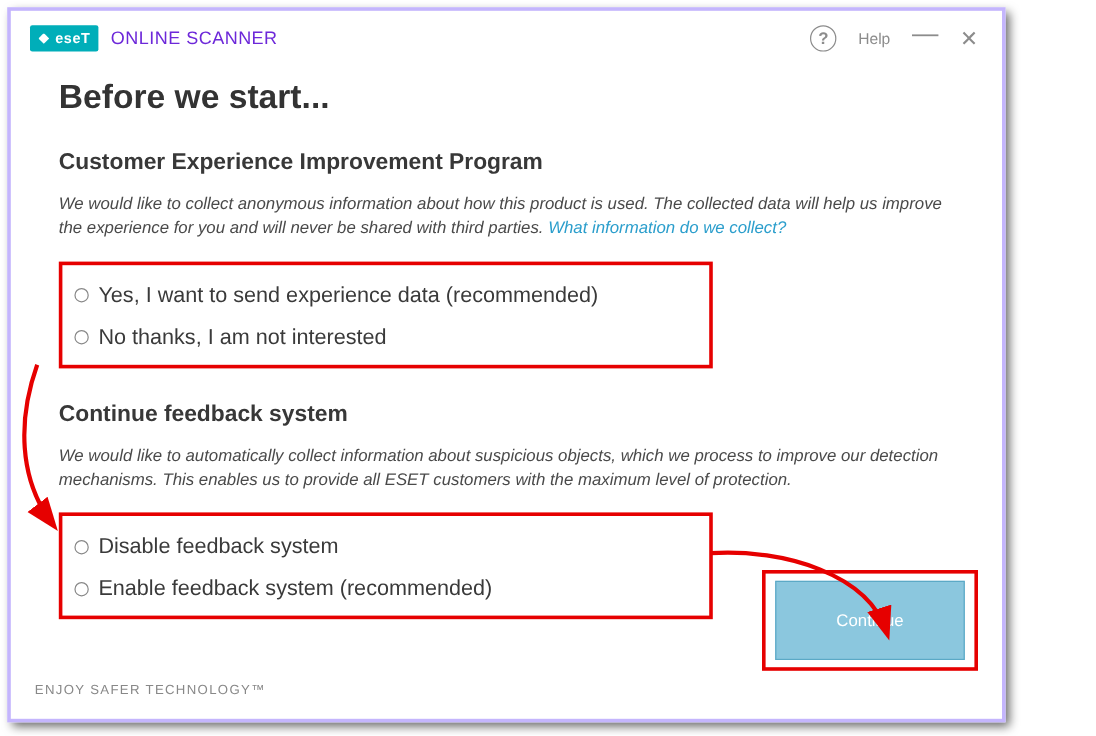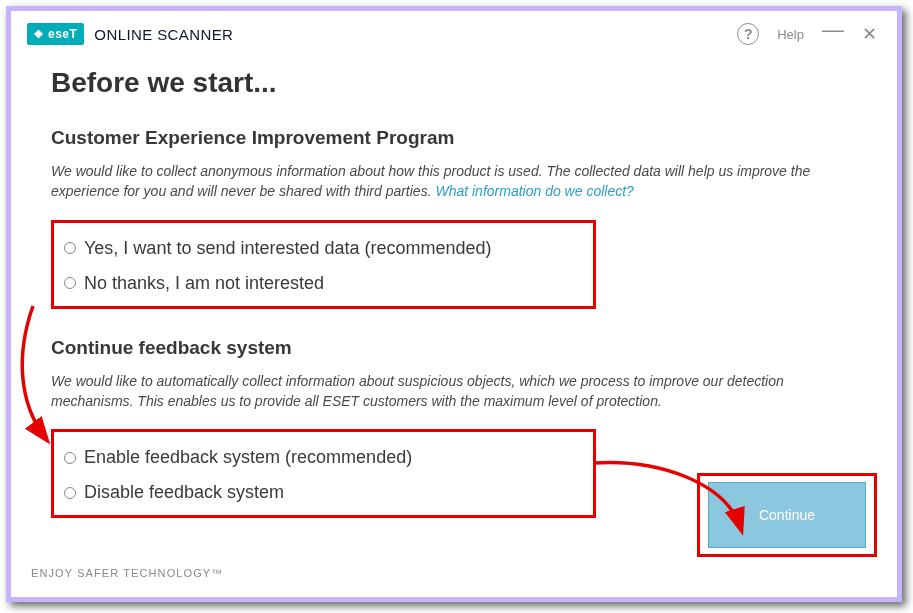--- a/index.html
+++ b/index.html
@@ -7,23 +7,23 @@
       font-family: "Segoe UI", Arial, sans-serif;
       background: #fff;
       width: 913px;
       height: 613px;
       position: relative;
       overflow: hidden;
     }
     .window {
       position: absolute;
       left: 6px; top: 6px;
-      width: 896px; height: 596px;
+      width: 832px; height: 596px;
       background: #fff;
-      border: 5px solid #c4b5fd;
+      border: 3px solid #c4b5fd;
       box-shadow: 4px 4px 8px rgba(0,0,0,.6);
     }
     .titlebar {
       display: flex; align-items: center;
       padding: 12px 16px 6px 16px;
       gap: 10px;
     }
     .logo-box {
       background: #00aeb9;
       color: #fff;
@@ -36,21 +36,21 @@
       align-items: center;
       gap: 5px;
     }
     .logo-box::before {
       content: "";
       width: 9px; height: 9px;
       background: #fff;
       clip-path: polygon(50% 0,100% 50%,50% 100%,0 50%);
     }
     .product-name {
-      color: #0f172a;
+      color: #6d28d9;
       font-size: 15px;
       font-weight: 400;
       letter-spacing: .4px;
     }
     .titlebar-controls {
       margin-left: auto;
       display: flex; align-items: center;
       gap: 18px;
       color: #8c8c8c;
     }
@@ -156,39 +156,39 @@
     <h1 class="page-title">Before we start...</h1>
 
     <div class="section-heading">Customer Experience Improvement Program</div>
     <div class="section-desc">
       <span>We would like to collect anonymous information about how this product is used. The collected data will help us improve the experience for you and will never be shared with third parties. </span><span class="info-link">What information do we collect?</span>
     </div>
 
     <div class="radio-group">
       <label class="radio-row">
         <span class="radio"></span>
-        <span>Yes, I want to send interested data (recommended)</span>
+        <span>Yes, I want to send experience data (recommended)</span>
       </label>
       <label class="radio-row">
         <span class="radio"></span>
         <span>No thanks, I am not interested</span>
       </label>
     </div>
 
     <div class="section-heading">Continue feedback system</div>
     <div class="section-desc">We would like to automatically collect information about suspicious objects, which we process to improve our detection mechanisms. This enables us to provide all ESET customers with the maximum level of protection.</div>
 
     <div class="radio-group">
       <label class="radio-row">
         <span class="radio"></span>
+        <span>Disable feedback system</span>
+      </label>
+      <label class="radio-row">
+        <span class="radio"></span>
         <span>Enable feedback system (recommended)</span>
-      </label>
-      <label class="radio-row">
-        <span class="radio"></span>
-        <span>Disable feedback system</span>
       </label>
     </div>
   </div>
 
   <div class="continue-wrap">
     <div class="continue-btn">Continue</div>
   </div>
 
   <div class="footer-tag">ENJOY SAFER TECHNOLOGY™</div>
 

